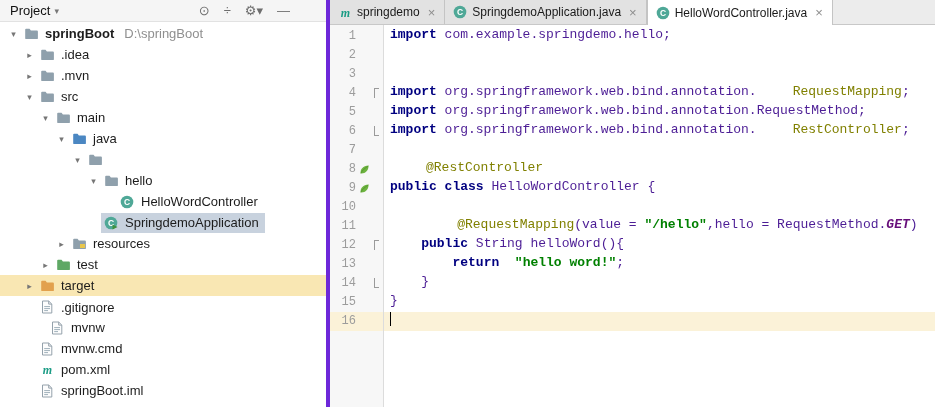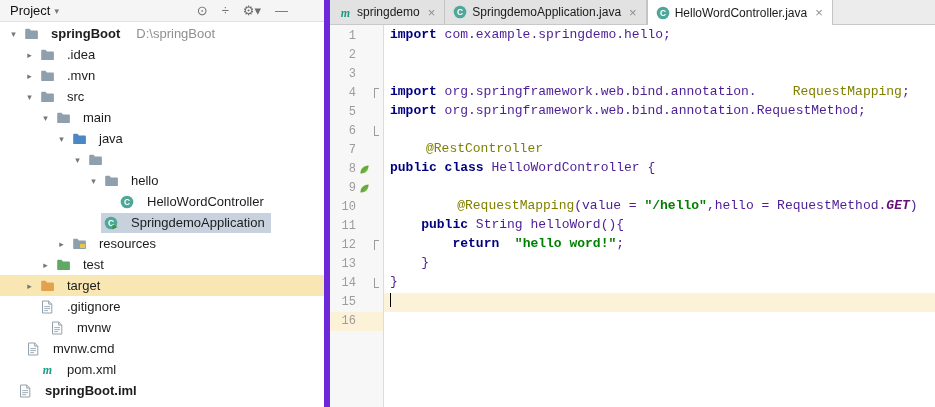--- a/index.html
+++ b/index.html
@@ -7,39 +7,39 @@
   body {
     width:935px; height:407px; overflow:hidden;
     font-family:"Liberation Sans", sans-serif; font-size:13px;
     background:#fff; color:#1a1a1a;
   }
   .app { display:flex; width:935px; height:407px; }
 
   
   .project-panel {
     width:330px; flex:none; height:407px; background:#fff;
-    border-right:6px solid #6d28d9; display:flex; flex-direction:column;
+    border-right:4px solid #6d28d9; display:flex; flex-direction:column;
   }
   .panel-header {
     height:22px; flex:none; display:flex; align-items:center;
     padding:0 8px 0 10px; background:#f5f5f5; border-bottom:1px solid #e2e2e2;
   }
   .ph-title { color:#111; }
   .ph-caret { font-size:9px; color:#777; margin-left:4px; }
   .ph-icons { margin-left:auto; display:flex; gap:14px; align-items:center; padding-right:28px; }
   .ph-ic { color:#6e6e6e; font-size:13px; line-height:1; cursor:default; }
 
   .tree { flex:1; overflow:hidden; padding-top:1px; }
   .tree-row {
     height:21px; display:flex; align-items:center; white-space:nowrap;
     width:100%; color:#1c1c1c;
   }
   .row-excluded { background:var(--excl); }
   .chev { width:15px; flex:none; text-align:center; font-size:9px; color:#767676; }
-  .row-label { display:inline-flex; align-items:center; gap:12px; padding:1px 6px 1px 2px; height:20px; }
+  .row-label { display:inline-flex; align-items:center; gap:6px; padding:1px 6px 1px 2px; height:20px; }
   .row-label.selected { background:var(--sel); }
   .t.bold { font-weight:bold; }
   .path { color:#8f8f8f; margin-left:4px; }
   .icon { width:16px; height:16px; flex:none; display:inline-flex; align-items:center; justify-content:center; }
 
   
   .editor { flex:1; display:flex; flex-direction:column; background:#fff; min-width:0; }
   .tabbar {
     height:25px; flex:none; display:flex; align-items:stretch;
     background:#ececec; border-bottom:1px solid #c8c8c8;
@@ -239,21 +239,21 @@
           <span class="chev">▸</span>
           <span class="row-label">
             <span class="icon">
               <svg width="15" height="13" viewBox="0 0 15 13">
                 <path d="M1.2 11.2 V2.6 c0-.5.4-.9.9-.9 h3.4 l1.4 1.8 h6.1 c.5 0 .9.4.9.9 v6.8 c0 .5-.4.9-.9.9 H2.1 c-.5 0-.9-.4-.9-.9z" fill="#E2A14E"></path>
               </svg>
             </span>
             <span class="t">target</span>
           </span>
         </div>
-        <div class="tree-row" style="padding-left: 22px;">
+        <div class="tree-row" style="padding-left: 22px; align-items: flex-end;">
           <span class="chev"></span>
           <span class="row-label">
             <span class="icon">
               <svg width="12" height="14" viewBox="0 0 12 14">
                 <path d="M1.5 1 h6.2 L10.8 4.1 V13 H1.5z" fill="#fdfdfd" stroke="#94A1AB"></path>
                 <path d="M7.7 1 V4.1 H10.8" fill="none" stroke="#94A1AB"></path>
                 <line x1="3.2" y1="6.6" x2="9" y2="6.6" stroke="#9FB0BA"></line>
                 <line x1="3.2" y1="8.6" x2="9" y2="8.6" stroke="#9FB0BA"></line>
                 <line x1="3.2" y1="10.6" x2="7" y2="10.6" stroke="#9FB0BA"></line>
               </svg>
@@ -269,21 +269,21 @@
                 <path d="M1.5 1 h6.2 L10.8 4.1 V13 H1.5z" fill="#fdfdfd" stroke="#94A1AB"></path>
                 <path d="M7.7 1 V4.1 H10.8" fill="none" stroke="#94A1AB"></path>
                 <line x1="3.2" y1="6.6" x2="9" y2="6.6" stroke="#9FB0BA"></line>
                 <line x1="3.2" y1="8.6" x2="9" y2="8.6" stroke="#9FB0BA"></line>
                 <line x1="3.2" y1="10.6" x2="7" y2="10.6" stroke="#9FB0BA"></line>
               </svg>
             </span>
             <span class="t">mvnw</span>
           </span>
         </div>
-        <div class="tree-row" style="padding-left: 8px;">
+        <div class="tree-row" style="padding-left: 22px;">
           <span class="chev"></span>
           <span class="row-label">
             <span class="icon">
               <svg width="12" height="14" viewBox="0 0 12 14">
                 <path d="M1.5 1 h6.2 L10.8 4.1 V13 H1.5z" fill="#fdfdfd" stroke="#94A1AB"></path>
                 <path d="M7.7 1 V4.1 H10.8" fill="none" stroke="#94A1AB"></path>
                 <line x1="3.2" y1="6.6" x2="9" y2="6.6" stroke="#9FB0BA"></line>
                 <line x1="3.2" y1="8.6" x2="9" y2="8.6" stroke="#9FB0BA"></line>
                 <line x1="3.2" y1="10.6" x2="7" y2="10.6" stroke="#9FB0BA"></line>
               </svg>
@@ -295,21 +295,21 @@
           <span class="chev"></span>
           <span class="row-label">
             <span class="icon">
               <svg width="13" height="13" viewBox="0 0 13 13">
                 <text x="6.5" y="11" text-anchor="middle" font-family="Liberation Serif, serif" font-size="12" font-weight="bold" font-style="italic" fill="#1B9C85">m</text>
               </svg>
             </span>
             <span class="t">pom.xml</span>
           </span>
         </div>
-        <div class="tree-row" style=" font-weight: bold;">
+        <div class="tree-row" style="padding-left: 22px;">
           <span class="chev"></span>
           <span class="row-label">
             <span class="icon">
               <svg width="12" height="14" viewBox="0 0 12 14">
                 <path d="M1.5 1 h6.2 L10.8 4.1 V13 H1.5z" fill="#fdfdfd" stroke="#94A1AB"></path>
                 <path d="M7.7 1 V4.1 H10.8" fill="none" stroke="#94A1AB"></path>
                 <line x1="3.2" y1="6.6" x2="9" y2="6.6" stroke="#9FB0BA"></line>
                 <line x1="3.2" y1="8.6" x2="9" y2="8.6" stroke="#9FB0BA"></line>
                 <line x1="3.2" y1="10.6" x2="7" y2="10.6" stroke="#9FB0BA"></line>
               </svg>
@@ -463,20 +463,21 @@
             <span class="gic"></span>
             <span class="gfold"></span>
           </div>
         </div>
       <div class="codecol">
           <div class="code-line"><span class="tk">import </span><span class="tp">com.example.springdemo.hello;</span></div>
           <div class="code-line"></div>
           <div class="code-line"></div>
           <div class="code-line"><span class="tk">import </span><span class="tp">org.springframework.web.bind.annotation.</span><span class="ta">RequestMapping</span><span class="tp">;</span></div>
           <div class="code-line"><span class="tk">import </span><span class="tp">org.springframework.web.bind.annotation.RequestMethod;</span></div>
+          <div class="code-line"><span class="tk">import </span><span class="tp">org.springframework.web.bind.annotation.</span><span class="ta">RestController</span><span class="tp">;</span></div>
           <div class="code-line"></div>
           <div class="code-line"><span class="ta">@RestController</span></div>
           <div class="code-line"><span class="tk">public class </span><span class="tp">HelloWordController {</span></div>
           <div class="code-line"></div>
           <div class="code-line"><span class="tp">    </span><span class="ta">@RequestMapping</span><span class="tp">(value = </span><span class="ts">"/hello"</span><span class="tp">,hello = RequestMethod.</span><span class="tf">GET</span><span class="tp">)</span></div>
           <div class="code-line"><span class="tp">    </span><span class="tk">public </span><span class="tp">String helloWord(){</span></div>
           <div class="code-line"><span class="tp">        </span><span class="tk">return</span><span class="tp">  </span><span class="ts">"hello word!"</span><span class="tp">;</span></div>
           <div class="code-line"><span class="tp">    }</span></div>
           <div class="code-line"><span class="tp">}</span></div>
           <div class="code-line current"><span class="caret"></span></div>

